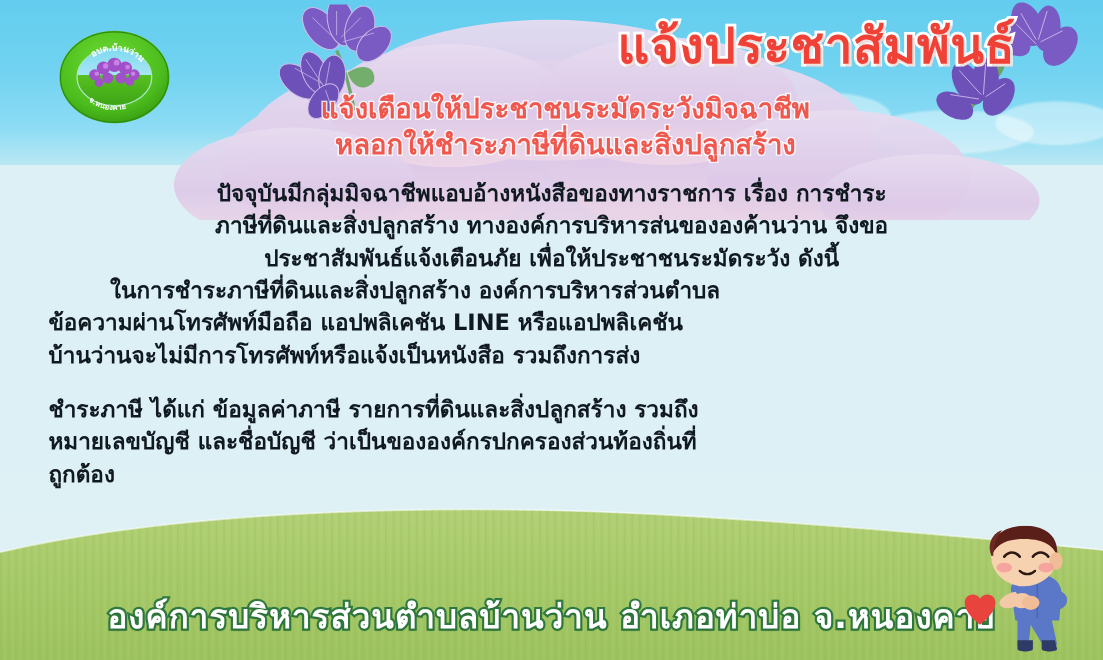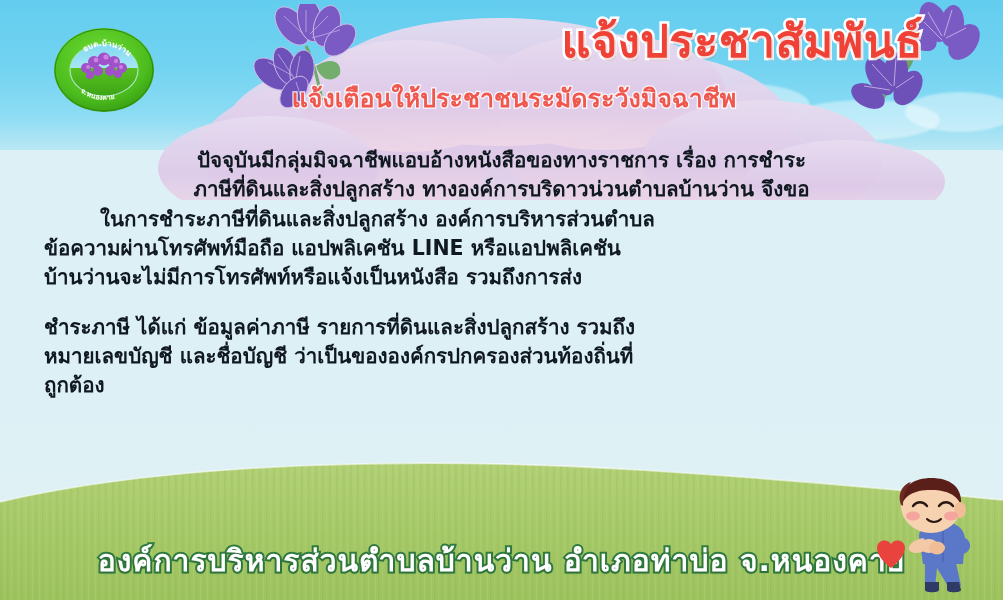--- a/index.html
+++ b/index.html
@@ -95,21 +95,21 @@
   }
   .para{
     margin:0;
     padding:0 24px;
     font-size:20.5px;
     line-height:1.43;
   }
   .para.center-block{ text-align:center; }
   .para.left-block{ text-align:left; padding-left:44px; padding-right:40px; }
   .para .ln{ display:block; }
-  .para-1{ margin-top:0; }
+  .para-1{ margin-top:16px; }
   .para-2{ }
   .para-3{ margin-top:20px; }
   .indent{ padding-left:56px; display:block; }
 
   
   .footer{
     position:absolute; left:0; bottom:16px; width:1003px;
     text-align:center;
     font-family:"DejaVu Sans","Liberation Sans",sans-serif;
     font-size:30px;
@@ -272,27 +272,29 @@
       <textPath href="#arcBot" startOffset="22%">จ.หนองคาย</textPath>
     </text>
   </svg>
 
   <div class="title-wrap">
     <span class="main-title">แจ้งประชาสัมพันธ์</span>
   </div>
 
   <div class="sub-title">
     <span class="sl">แจ้งเตือนให้ประชาชนระมัดระวังมิจฉาชีพ</span>
+    <span class="sl">หลอกให้ชำระภาษีที่ดินและสิ่งปลูกสร้าง</span>
   </div>
 
   <div class="body-copy">
 
     <p class="para center-block para-1">
       <span class="ln">ปัจจุบันมีกลุ่มมิจฉาชีพแอบอ้างหนังสือของทางราชการ เรื่อง การชำระ</span>
-      <span class="ln">ภาษีที่ดินและสิ่งปลูกสร้าง ทางองค์การบริดาวน่วนตำบลบ้านว่าน จึงขอ</span>
+      <span class="ln">ภาษีที่ดินและสิ่งปลูกสร้าง ทางองค์การบริหารส่นขององค้านว่าน จึงขอ</span>
+      <span class="ln">ประชาสัมพันธ์แจ้งเตือนภัย เพื่อให้ประชาชนระมัดระวัง ดังนี้</span>
     </p>
 
     <p class="para left-block para-2">
       <span class="ln indent">ในการชำระภาษีที่ดินและสิ่งปลูกสร้าง องค์การบริหารส่วนตำบล</span>
       <span class="ln">ข้อความผ่านโทรศัพท์มือถือ แอปพลิเคชัน LINE หรือแอปพลิเคชัน</span>
       <span class="ln">บ้านว่านจะไม่มีการโทรศัพท์หรือแจ้งเป็นหนังสือ รวมถึงการส่ง</span>
     </p>
 
     <p class="para left-block para-3">
       <span class="ln">ชำระภาษี ได้แก่ ข้อมูลค่าภาษี รายการที่ดินและสิ่งปลูกสร้าง รวมถึง</span>

